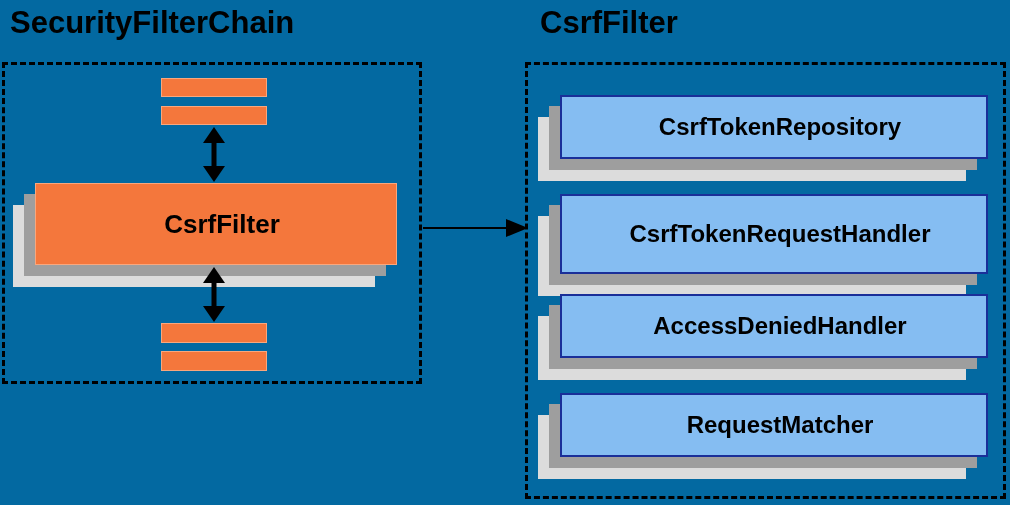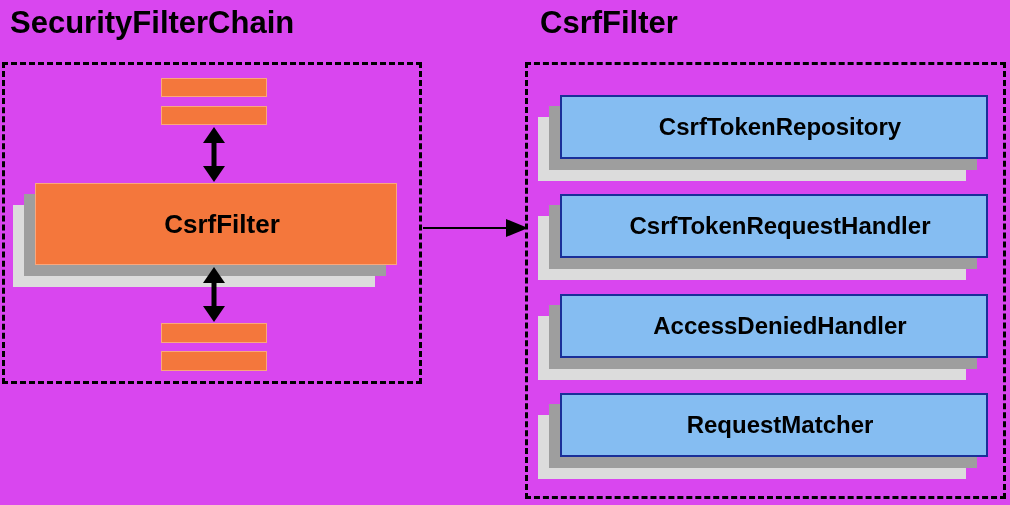--- a/index.html
+++ b/index.html
@@ -1,20 +1,20 @@
 <!DOCTYPE html>
 <html><head>
 <meta charset="utf-8">
 <style>
   html, body { margin: 0; padding: 0; background: #ffffff; }
   .canvas {
     position: relative;
     width: 1010px;
     height: 505px;
-    background: #d946ef;
+    background: #0369a1;
     font-family: "Liberation Sans", sans-serif;
     overflow: hidden;
   }
   .diagram-title {
     position: absolute;
     font-size: 31px;
     font-weight: bold;
     color: #000000;
     white-space: nowrap;
     letter-spacing: 0px;
@@ -128,21 +128,21 @@
   <div class="diagram-title" style="left:540px; top:5px;">CsrfFilter</div>
 
   <div class="dashed-box" style="left:525px; top:62px; width:481px; height:437px;"></div>
 
   <div class="shadow-wrap" style="left:560px; top:95px; width:428px; height:64px;">
     <div class="sh2"></div>
     <div class="sh1"></div>
     <div class="face blue">CsrfTokenRepository</div>
   </div>
 
-  <div class="shadow-wrap" style="left:560px; top:194px; width:428px; height:64px;">
+  <div class="shadow-wrap" style="left:560px; top:194px; width:428px; height:80px;">
     <div class="sh2"></div>
     <div class="sh1"></div>
     <div class="face blue">CsrfTokenRequestHandler</div>
   </div>
 
   <div class="shadow-wrap" style="left:560px; top:393px; width:428px; height:64px;">
     <div class="sh2"></div>
     <div class="sh1"></div>
     <div class="face blue">RequestMatcher</div>
   </div>

